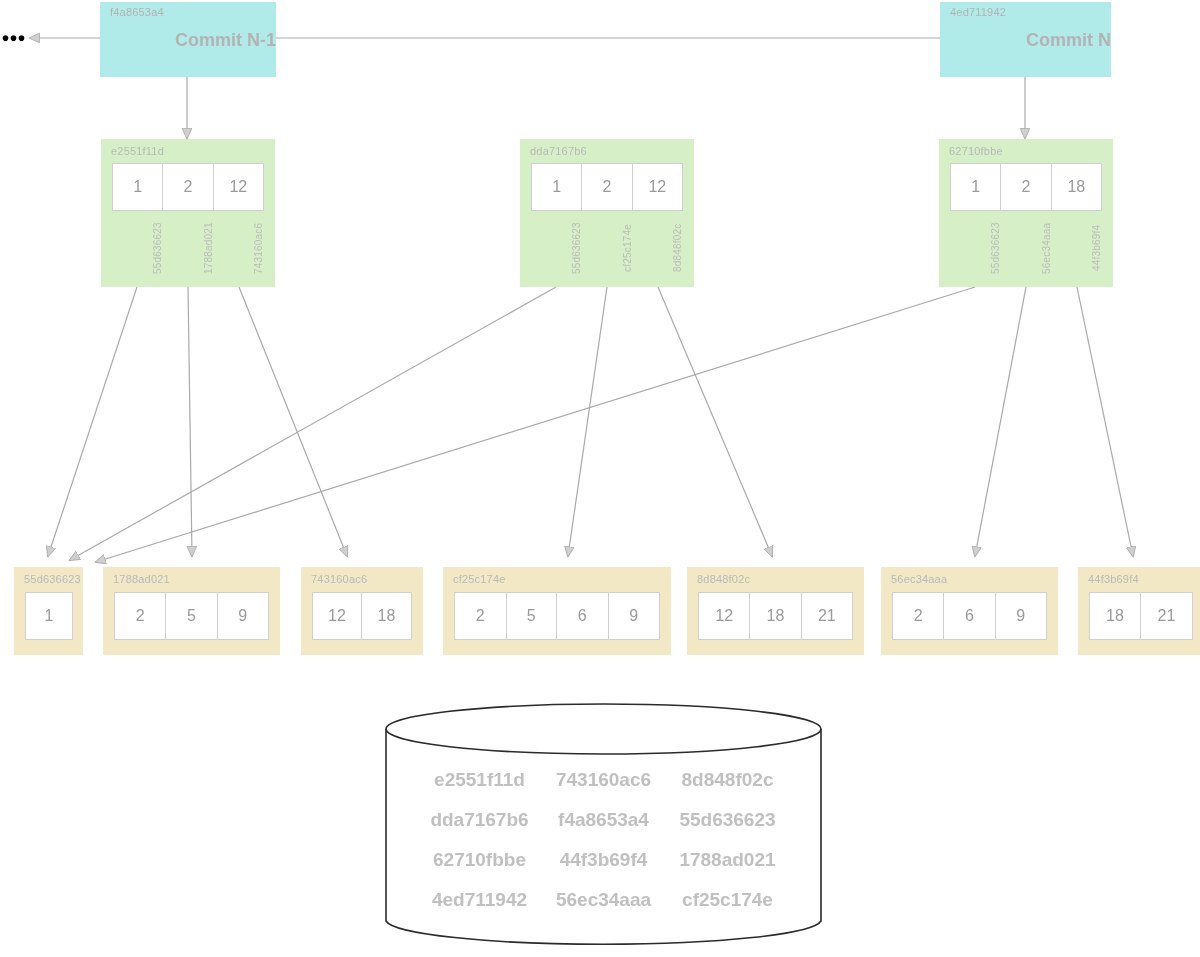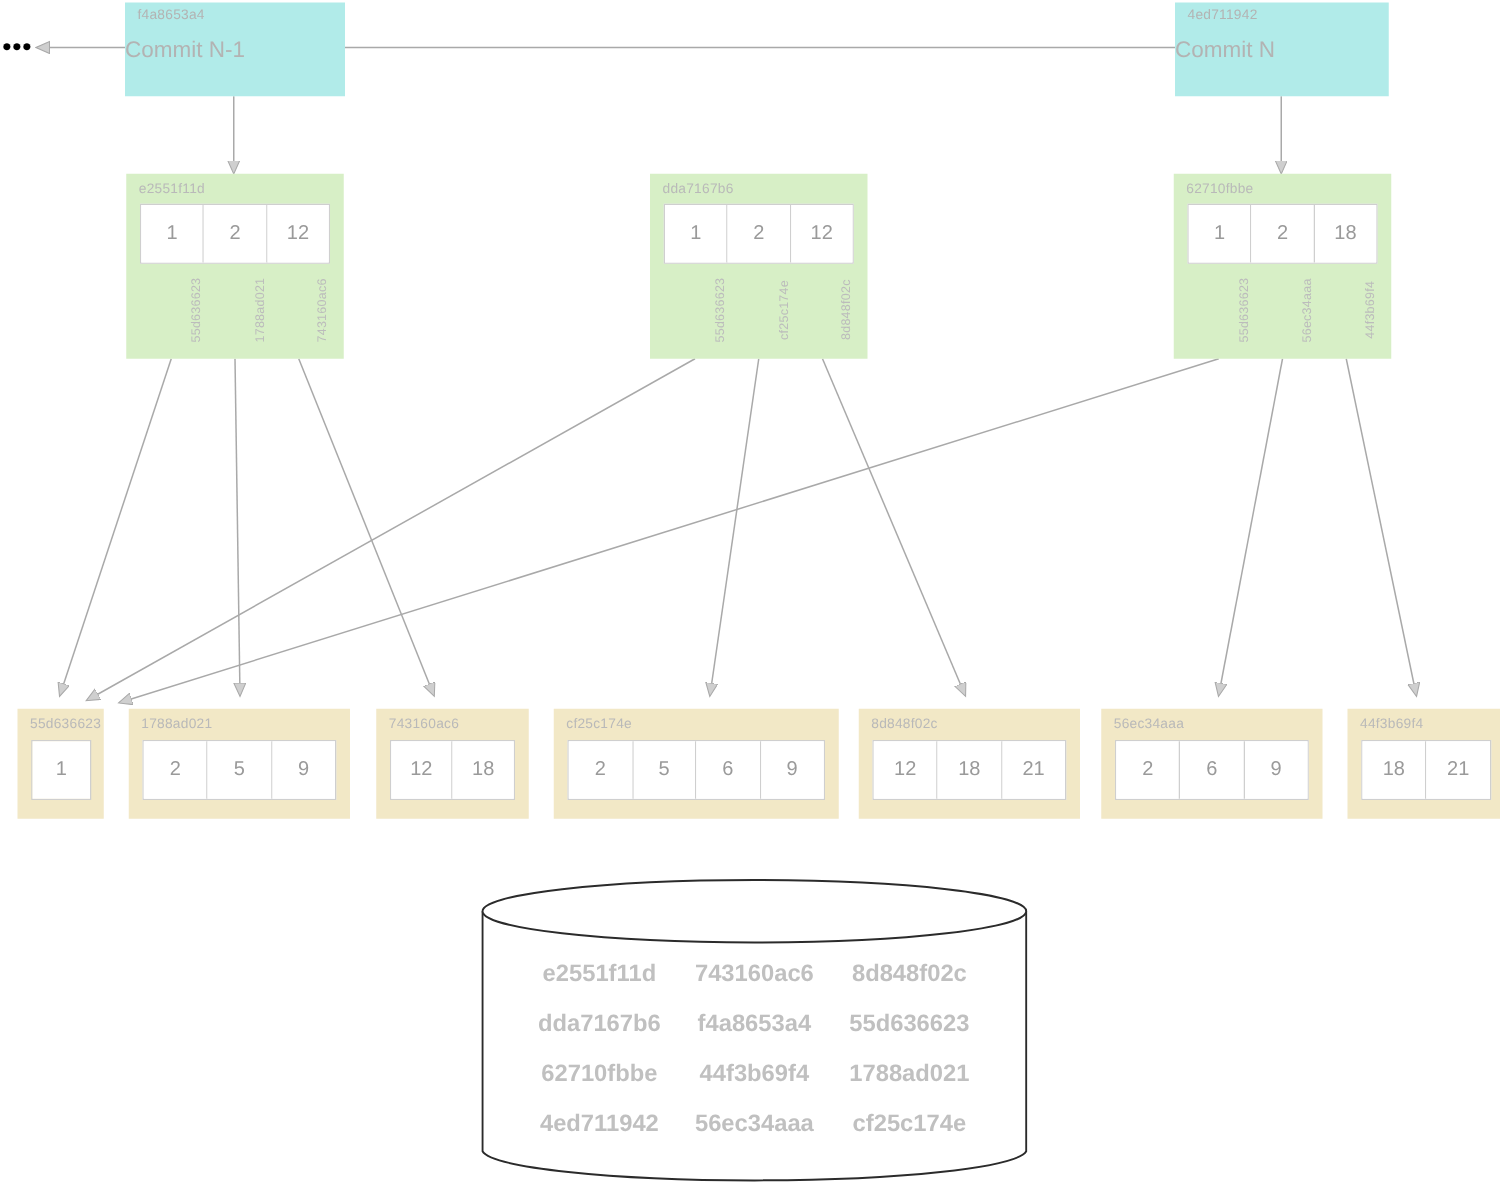--- a/index.html
+++ b/index.html
@@ -42,25 +42,26 @@
     color: #b3b3b3;
     letter-spacing: 0.2px;
     white-space: nowrap;
   }
   .commit-title {
     position: absolute;
     left: 0;
     right: 0;
     top: 50%;
     transform: translateY(-50%);
-    text-align: left;
+    text-align: right;
     font-size: 18px;
-    font-weight: normal;
+    font-weight: bold;
     color: #b3b3b3;
     white-space: nowrap;
+    padding-left: 12px;
   }
 
   
   .tree-node {
     position: absolute;
     box-sizing: border-box;
   }
   .tree-node.internal { background: #d7efc6; }
   .tree-node.leaf     { background: #f2e8c6; }
 

